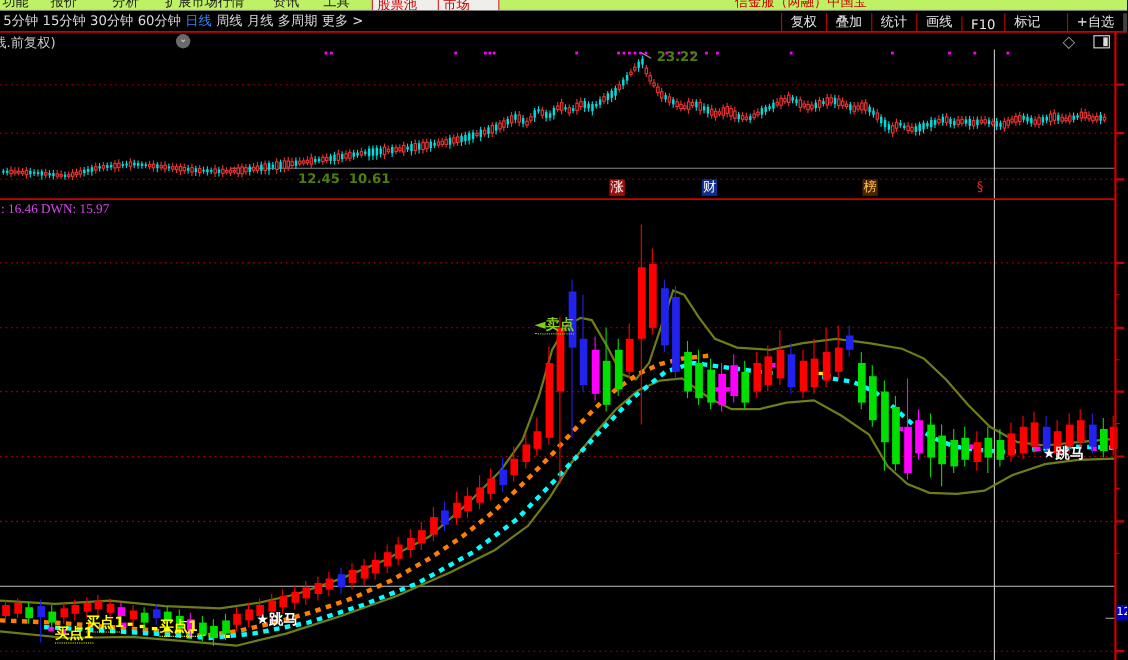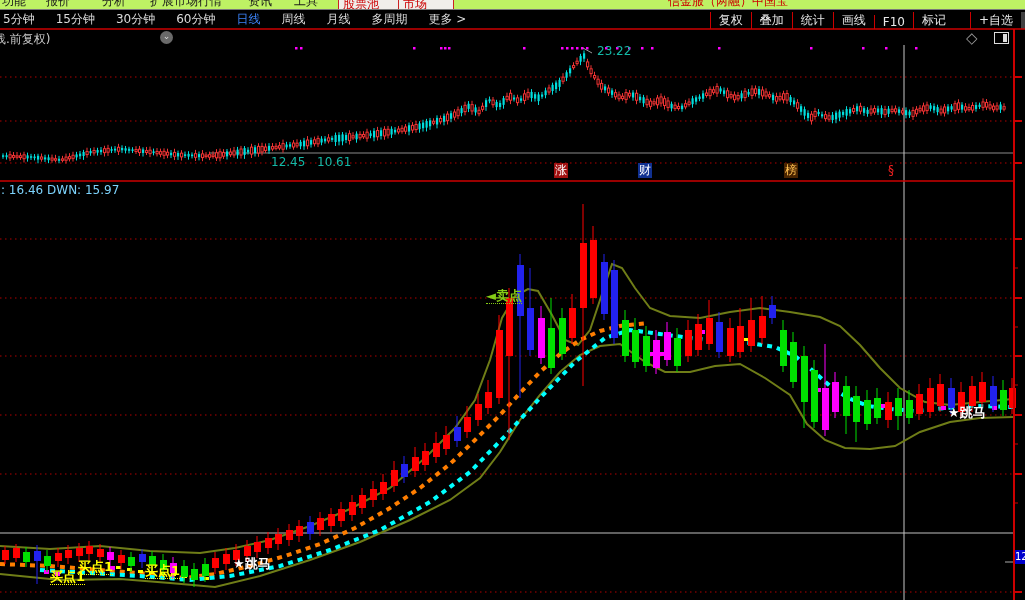--- a/index.html
+++ b/index.html
@@ -7,39 +7,39 @@
         font-family:"DejaVu Sans","Liberation Sans",sans-serif;}
   
   #menubar{position:absolute;left:0;top:0;width:1025px;height:9px;background:#bef264;
            border-bottom:1px solid #7a7a7a;overflow:hidden;}
   .menu-item{position:absolute;top:-7px;font-size:12px;color:#1a1a1a;white-space:nowrap;}
   .menu-item.red{color:#cc0000;}
   .promo-box{position:absolute;top:-5px;height:14px;border:1px solid #cc2222;color:#cc0000;
              font-size:12px;padding:0 4px;white-space:nowrap;background:#f0eeea;}
   
   #periodbar{position:absolute;left:0;top:10px;width:1025px;height:19px;background:#000;}
-  #periodbar-left{position:absolute;left:3px;top:0;height:19px;display:flex;align-items:center;gap:21px;}
+  #periodbar-left{position:absolute;left:3px;top:0;height:19px;display:flex;align-items:center;gap:4px;}
   .period-tab{color:#dcdcdc;font-size:12px;white-space:nowrap;cursor:default;}
   .period-tab.active{color:#3b82f6;}
   #periodbar-right{position:absolute;right:0;top:0;height:19px;display:flex;align-items:flex-end;}
   .tool-btn{color:#e8e8e8;font-size:12px;display:flex;align-items:center;padding:0 8px;
             border-left:1px solid #cc0000;white-space:nowrap;}
   .tool-btn:last-child{border-right:4px solid #404040;margin-left:16px;}
   
   .hdr-text{position:absolute;color:#c8c8c8;font-size:12px;white-space:nowrap;}
   #hdr-circle{position:absolute;left:160px;top:31px;width:13px;height:13px;border-radius:50%;
               background:#6a6a6a;color:#dcdcdc;font-size:9px;line-height:11px;text-align:center;}
   #corner-diamond{position:absolute;left:966px;top:29px;color:#999;font-size:15px;}
   #corner-window{position:absolute;left:994px;top:32px;width:13px;height:10px;border:1px solid #ddd;background:#000;}
   #corner-window span{position:absolute;right:1px;top:1px;width:4px;height:8px;background:#ddd;display:block;}
   
-  .ov-label{position:absolute;color:#14b8a6;font-size:12px;white-space:nowrap;}
+  .ov-label{position:absolute;color:#4d7c0f;font-size:12px;white-space:nowrap;font-weight:bold;}
   .wm{position:absolute;top:163px;width:14px;height:15px;font-size:12px;line-height:15px;
       text-align:center;white-space:nowrap;}
-  #ind-text{position:absolute;left:1px;top:183px;color:#7dd3fc;font-size:12px;white-space:nowrap;}
+  #ind-text{position:absolute;left:1px;top:183px;color:#d946ef;font-size:12px;white-space:nowrap;font-family:Liberation Serif, serif;}
   .annot{position:absolute;font-size:13px;font-weight:bold;white-space:nowrap;line-height:13px;}
   .annot .ul{border-bottom:1px dotted currentColor;}
   #axis-badge{position:absolute;left:1015px;top:550px;width:10px;height:14px;background:#0000cc;
               color:#fff;font-size:10px;line-height:14px;overflow:hidden;}
   svg{position:absolute;left:0;top:0;}
 </style>
 </head>
 <body>
 
 <div id="root">

